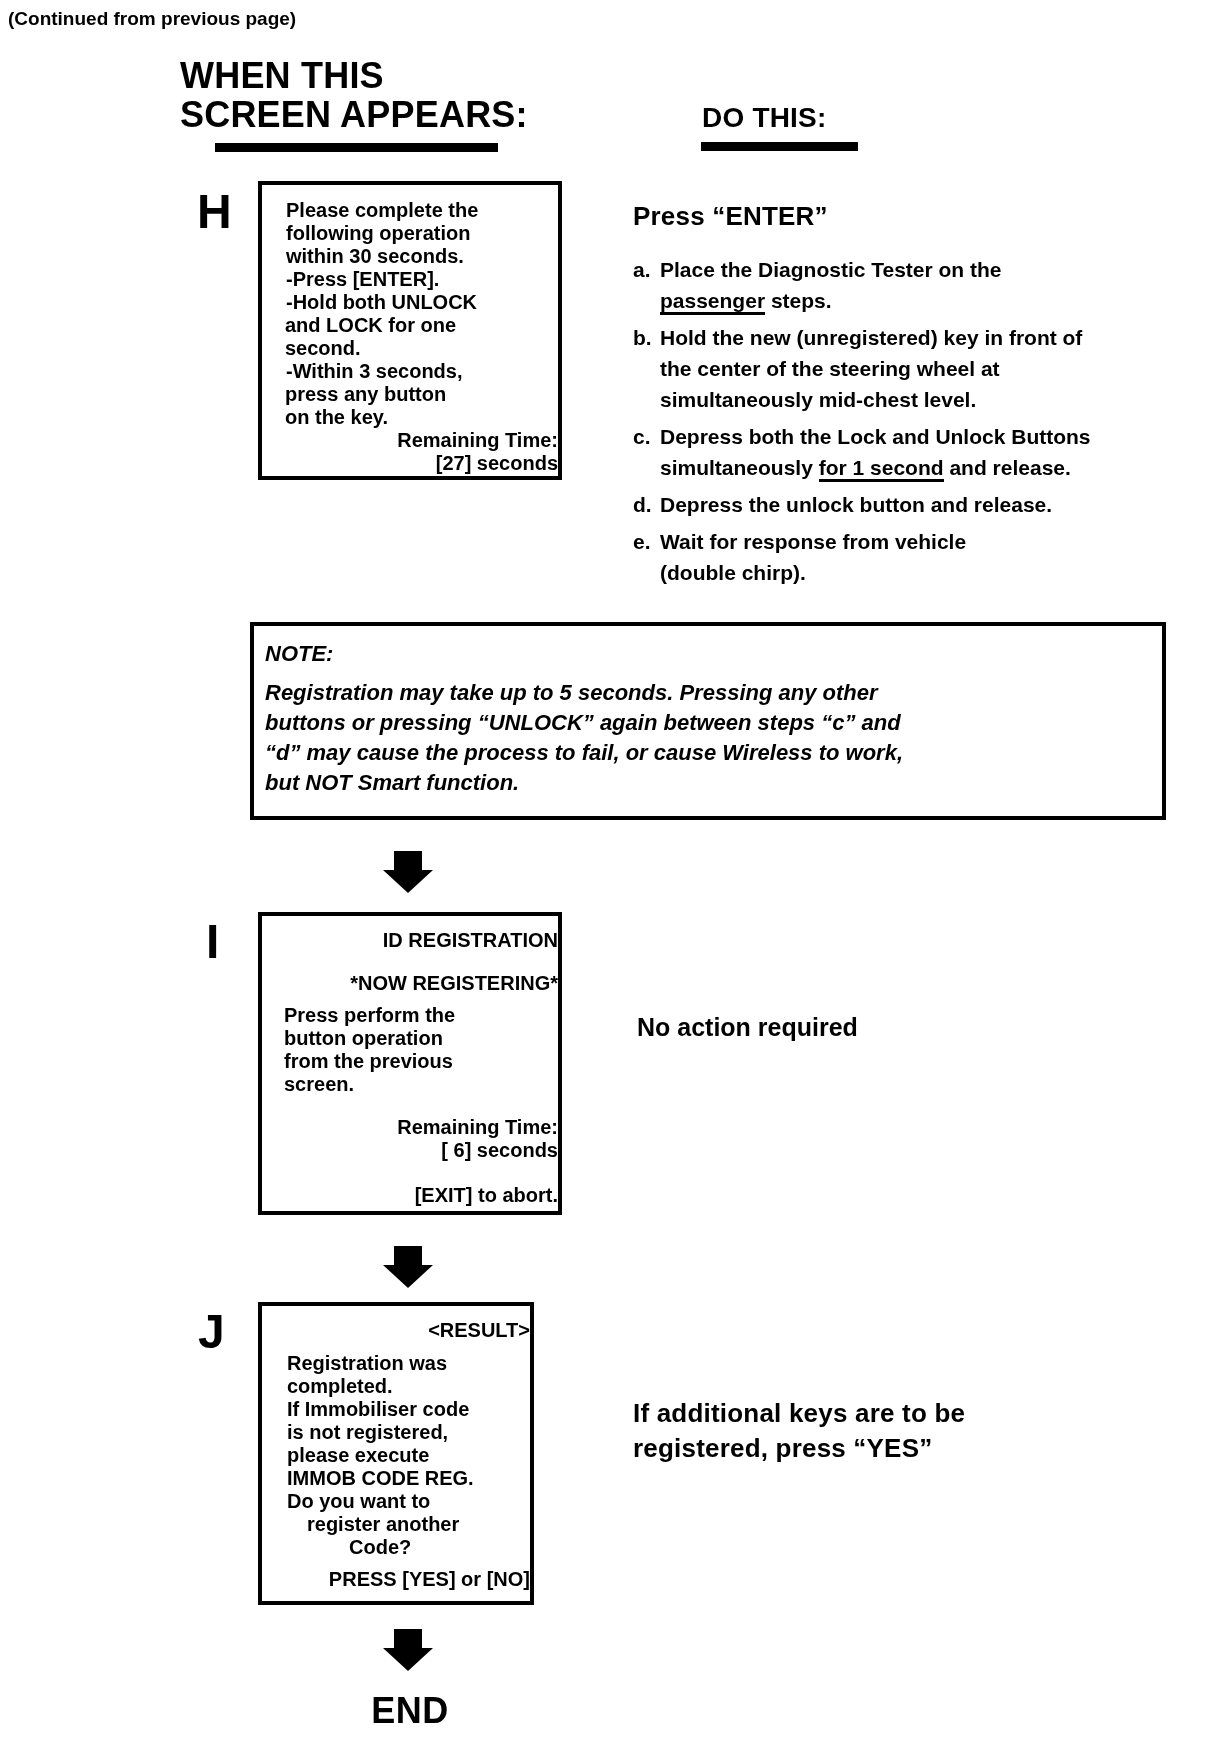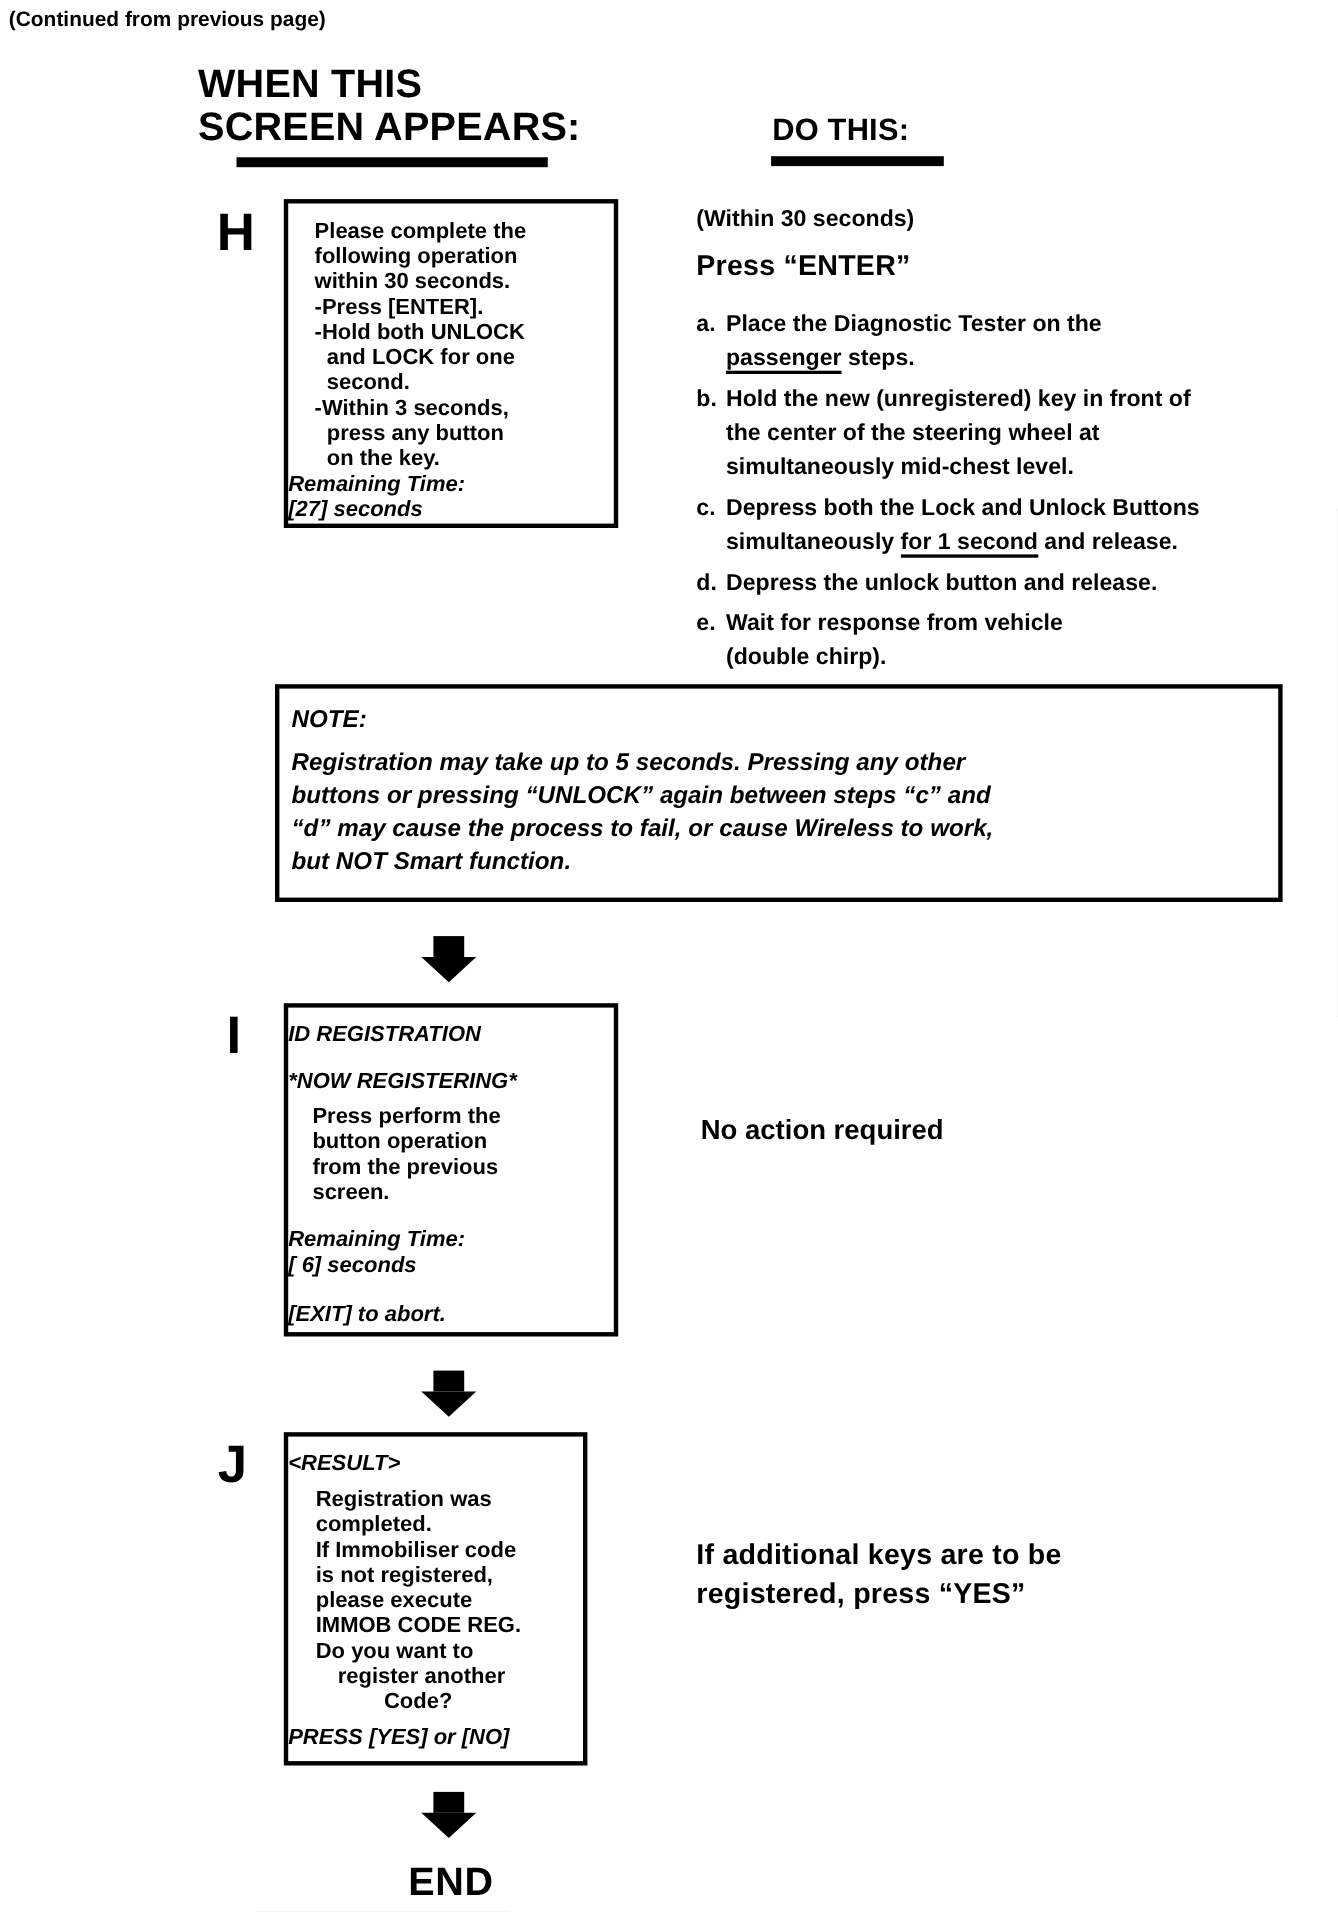--- a/index.html
+++ b/index.html
@@ -27,24 +27,24 @@
   
   .screen-box{border:4px solid #000;box-sizing:border-box;background:#fff;
     font-size:20px;line-height:23px;}
   .box-h{left:258px;top:181px;width:304px;height:299px;padding-top:14px;}
   .box-i{left:258px;top:912px;width:304px;height:303px;padding-top:13px;}
   .box-j{left:258px;top:1302px;width:276px;height:303px;padding-top:13px;}
   .sline{white-space:pre;}
   .pl24{padding-left:24px;}
   .pl22{padding-left:22px;}
   .pl25{padding-left:25px;}
-  .ind{padding-left:35px;}
+  .ind{padding-left:23px;}
   .ind1{padding-left:45px;}
   .ind2{padding-left:87px;}
-  .cl{text-align:left;padding-left:0;font-style:italic;}
+  .cl{text-align:right;padding-left:0;}
   .mb20{margin-bottom:20px;}
   .mb9{margin-bottom:9px;}
   .mb10{margin-bottom:10px;}
   .mt20{margin-top:20px;}
   .mt22{margin-top:22px;}
   .mt9{margin-top:9px;}
 
   
   .note-box{left:250px;top:622px;width:916px;height:198px;border:4px solid #000;
     box-sizing:border-box;padding:13px 12px 0 11px;font-size:22px;line-height:30px;font-style:italic;}
@@ -101,21 +101,20 @@
     <div class="sline ind">and LOCK for one</div>
     <div class="sline ind">second.</div>
     <div class="sline pl24">-Within 3 seconds,</div>
     <div class="sline ind">press any button</div>
     <div class="sline ind">on the key.</div>
     <div class="sline cl">Remaining Time:</div>
     <div class="sline cl">[27] seconds</div>
   </div>
 
   <div class="abs act-h">
-    <div class="timing">(Within 30 seconds)</div>
     <div class="command">Press “ENTER”</div>
     <div class="dolist">
       <div class="doitem">
         <div class="mk">a.</div>
         <div class="tx">
           <div>Place the Diagnostic Tester on the</div>
           <div><span class="u">passenger</span><span> steps.</span></div>
         </div>
       </div>
       <div class="doitem">

